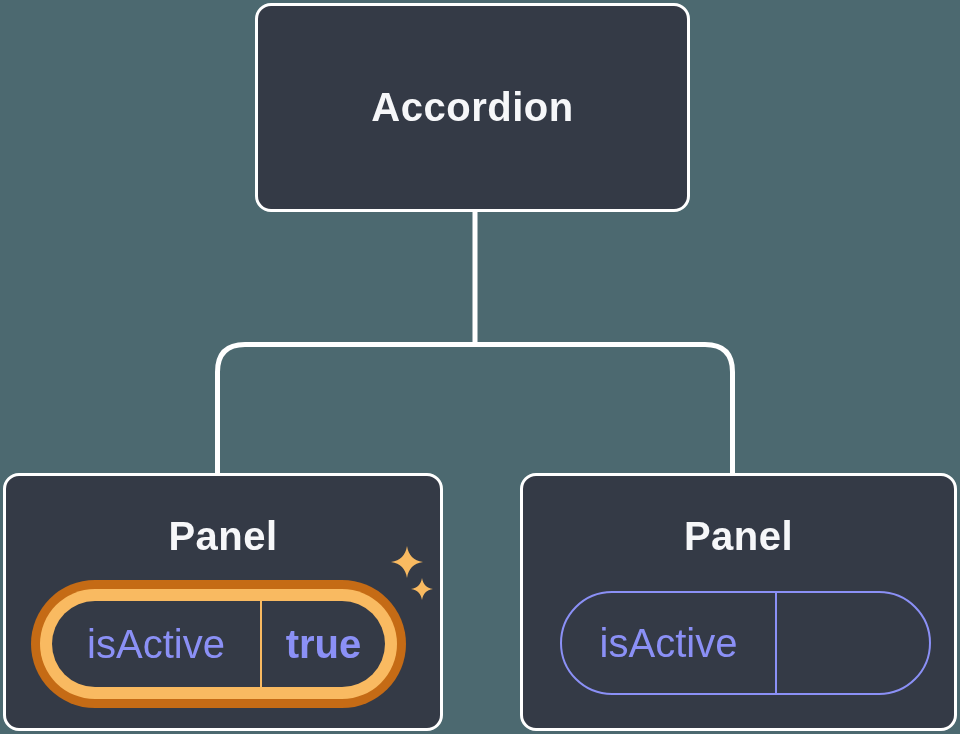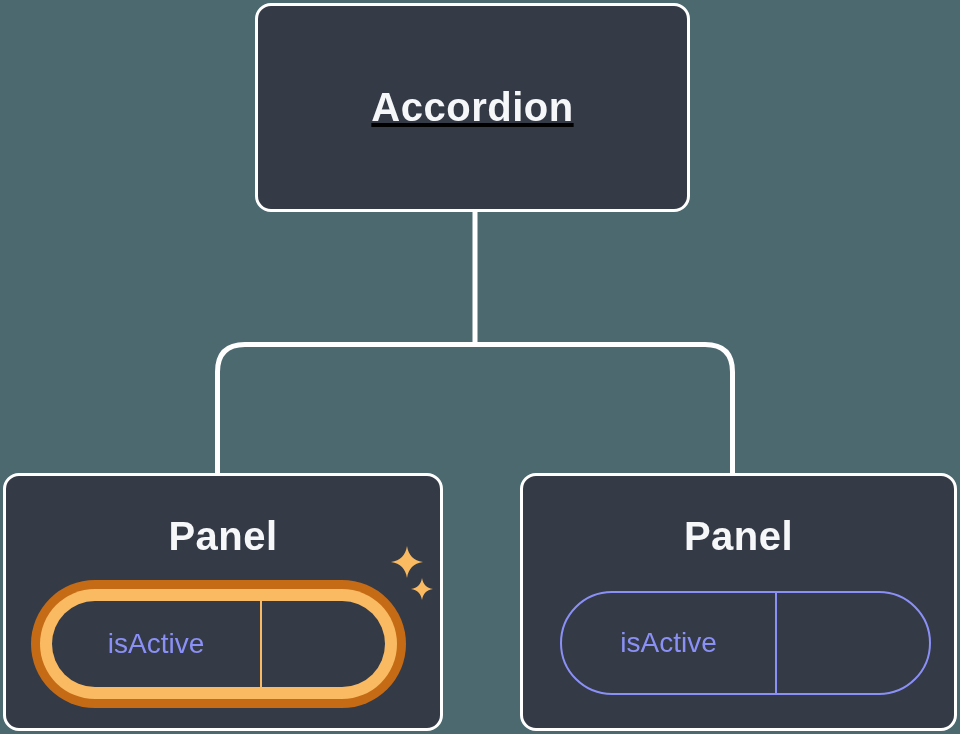--- a/index.html
+++ b/index.html
@@ -7,21 +7,21 @@
     --connector:#ffffff; --title:#f6f7f9; --purple:#8b90f6;
     --orange-dark:#c56b15; --orange-light:#f9ba61; --sparkle:#f9ba61;
   }
   *{margin:0;padding:0;box-sizing:border-box;}
   html,body{width:960px;height:734px;overflow:hidden;}
   body{background:var(--background);font-family:"Liberation Sans",sans-serif;}
   .canvas{position:relative;width:960px;height:734px;}
 
   .card{
     position:absolute;background:var(--card);
-    border:3px solid var(--card-border);border-radius:16px;text-decoration:underline;
+    border:3px solid var(--card-border);border-radius:16px;
   }
   .card-root{left:255px;top:3px;width:435px;height:209px;
     display:flex;align-items:center;justify-content:center;}
   .card-panel-left{left:3px;top:473px;width:440px;height:258px;}
   .card-panel-right{left:520px;top:473px;width:437px;height:258px;}
 
   .node-label{
     color:var(--title);font-size:40px;font-weight:600;letter-spacing:.5px;
   }
   .panel-title{
@@ -50,21 +50,21 @@
 
   
   .pill-plain{
     position:absolute;left:37px;top:115px;width:371px;height:104px;
     border:2px solid var(--purple);border-radius:52px;
     display:flex;overflow:hidden;
   }
 
   .pill-segment{
     display:flex;align-items:center;justify-content:center;
-    color:var(--purple);font-size:28px;
+    color:var(--purple);font-size:40px;
   }
   .pill-core .seg-key{width:208px;}
   .pill-plain .seg-key{width:213px;}
   .seg-value{flex:1;}
   .seg-value.bold{font-weight:700;}
   .pill-divider{width:2px;align-self:stretch;}
   .divider-orange{background:var(--orange-light);}
   .divider-purple{background:var(--purple);}
 </style>
 </head>
@@ -78,20 +78,21 @@
 
   <div class="card card-panel-left">
     <div class="panel-title">
       <span class="node-label">Panel</span>
     </div>
     <div class="pill-highlight">
       <div class="pill-ring-inner">
         <div class="pill-core">
           <div class="pill-segment seg-key">isActive</div>
           <div class="pill-divider divider-orange"></div>
+          <div class="pill-segment seg-value bold">true</div>
         </div>
       </div>
     </div>
   </div>
 
   <div class="card card-panel-right">
     <div class="panel-title">
       <span class="node-label">Panel</span>
     </div>
     <div class="pill-plain">

